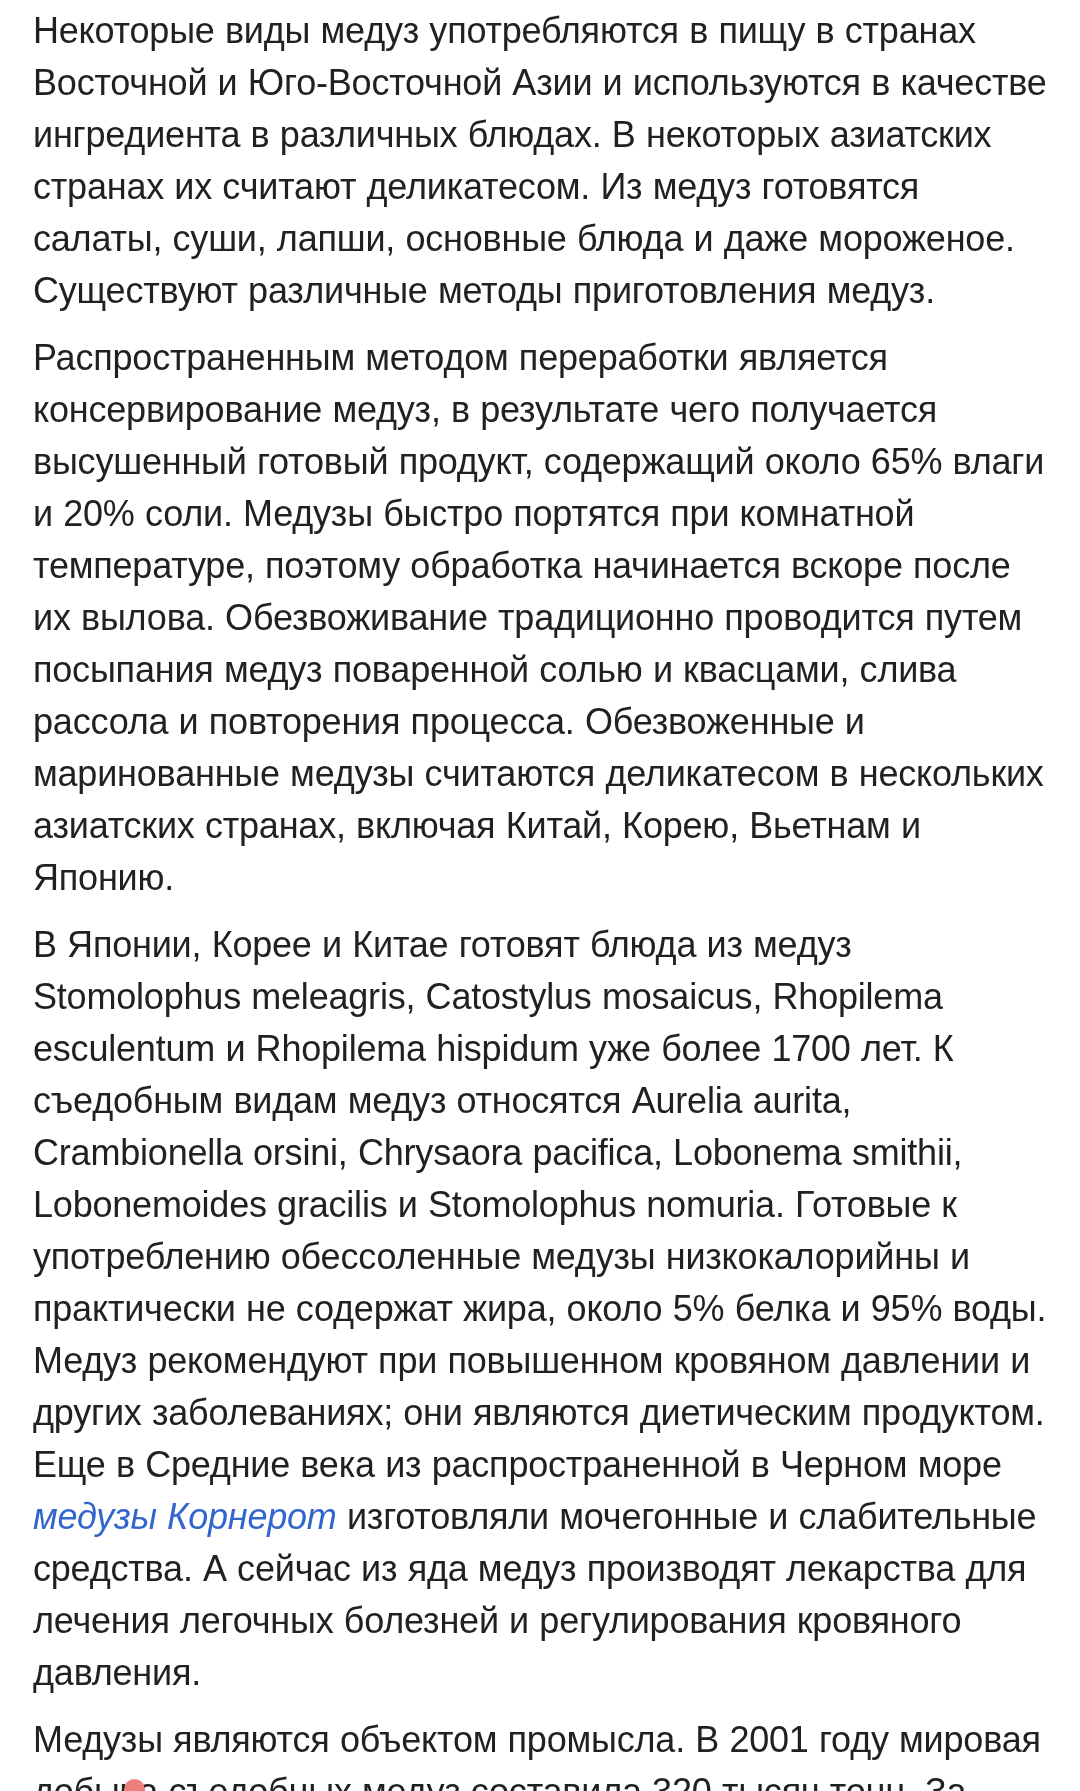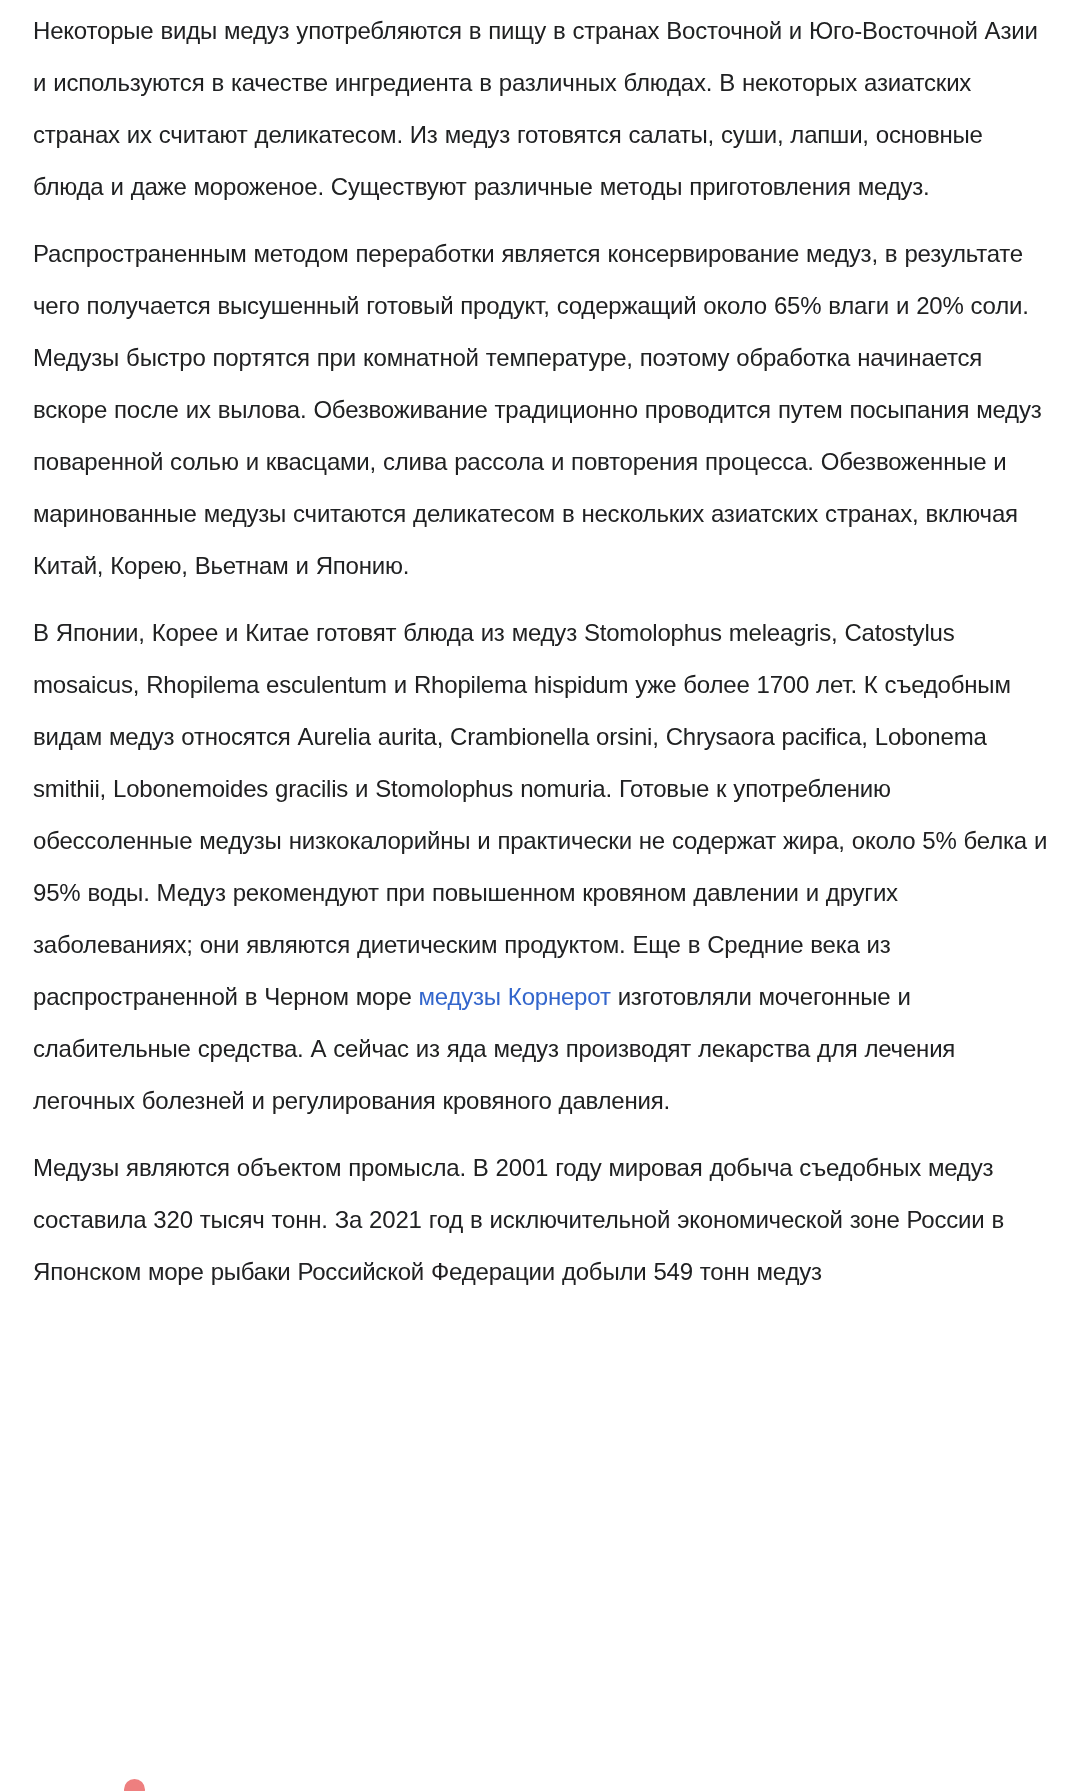--- a/index.html
+++ b/index.html
@@ -20,29 +20,30 @@
     overflow: hidden;
     position: relative;
     font-family: "Liberation Sans", "DejaVu Sans", sans-serif;
   }
   .content {
     padding: 5px 32px 0 33px;
     width: 1080px;
   }
   .para {
     margin: 0 0 15px 0;
-    font-size: 24px;
+    font-size: 36px;
     line-height: 52px;
     color: var(--text-color);
     letter-spacing: -0.2px;
     word-spacing: 0.5px;
   }
   .wlink {
     color: var(--link-color);
     text-decoration: none;
+    font-style: italic;
   }
   .partial-dot {
     position: absolute;
     left: 124px;
     top: 1779px;
     width: 21px;
     height: 21px;
     border-radius: 50%;
     background: var(--dot-color);
   }

